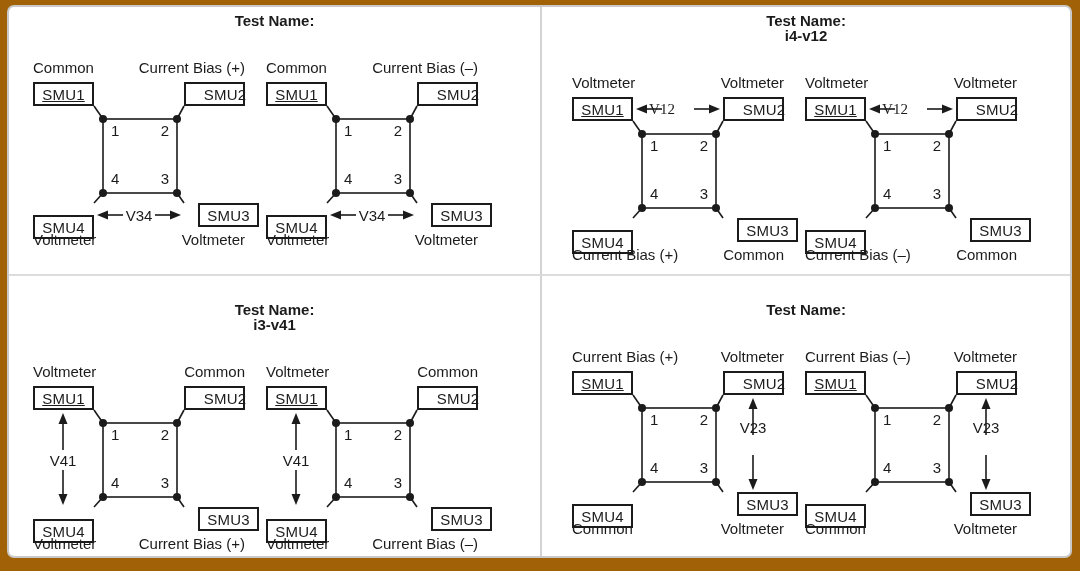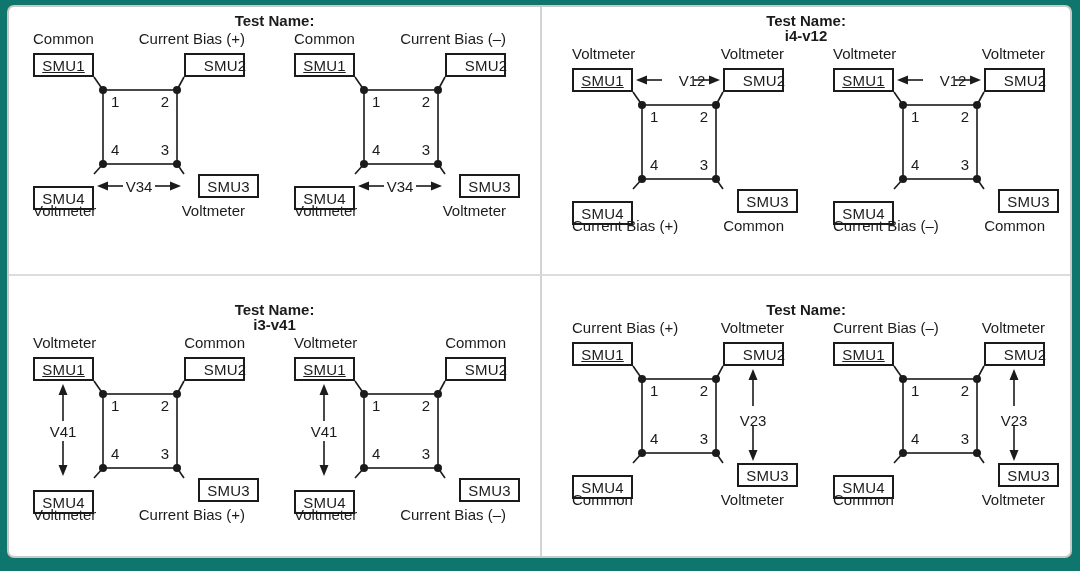--- a/index.html
+++ b/index.html
@@ -1,35 +1,35 @@
 <!DOCTYPE html>
 <html><head>
 <meta charset="utf-8">
 <style>
   html,body { margin:0; padding:0; background:#ffffff; }
   body {
     width:1080px; height:571px; position:relative; overflow:hidden;
     font-family:"Liberation Sans", sans-serif; color:#1b1b1b;
     -webkit-font-smoothing:antialiased;
   }
-  .canvas { position:absolute; left:0; top:0; width:1080px; height:571px; background:#0f766e; }
+  .canvas { position:absolute; left:0; top:0; width:1080px; height:571px; background:#a16207; }
   .frame {
     position:absolute; left:7px; top:5px; width:1065px; height:553px;
     border:2px solid #c9c9c9; border-radius:7px; box-sizing:border-box;
     display:grid; grid-template-columns:533px 1fr; grid-template-rows:269px 1fr;
     background:#fff;
   }
   .defs-svg { position:absolute; width:0; height:0; overflow:hidden; }
   .panel { position:relative; box-sizing:border-box; }
   .p-tl { border-right:2px solid #d3d3d3; border-bottom:2px solid #dcdcdc; padding-top:6px; }
   .p-tr { border-bottom:2px solid #dcdcdc; padding-top:6px; }
   .p-bl { border-right:2px solid #d3d3d3; padding-top:26px; }
   .p-br { padding-top:26px; }
   .title { text-align:center; font-weight:bold; font-size:15px; line-height:15px; }
-  .diagrams { margin-top:2px; display:flex; gap:49px; }
+  .diagrams { margin-top:31px; display:flex; gap:21px; }
   .p-tl .diagrams, .p-bl .diagrams { padding-left:24px; }
   .p-tr .diagrams, .p-br .diagrams { padding-left:30px; }
   .diagram { position:relative; width:212px; height:190px; flex:0 0 auto; }
   .lbl { position:absolute; font-size:15px; line-height:17px; white-space:nowrap; }
   .lbl.tl { left:0;  top:0; }
   .lbl.tr { right:0; top:0; }
   .lbl.bl { left:0;  top:172px; }
   .lbl.br { right:0; top:172px; }
   .smu {
     position:absolute; width:61px; height:24px; box-sizing:border-box;
@@ -42,23 +42,23 @@
   .smu4 { left:0;     top:156px; }
   .smu3 { left:165px; top:144px;text-align:right; }
   .num { position:absolute; font-size:15px; line-height:17px; }
   .n1 { left:78px;  top:63px; }
   .n2 { left:114px; top:63px;  width:22px; text-align:right; }
   .n4 { left:78px;  top:111px; }
   .n3 { left:114px; top:111px; width:22px; text-align:right; }
   .geo { position:absolute; left:0; top:0; }
   .vlabel { position:absolute; font-size:15px; white-space:nowrap; transform:translate(-50%,-50%); }
   .vl-bottom { left:106px; top:156px; }
-  .vl-top    { left:120px; top:35px; }
+  .vl-top    { left:90px; top:35px;font-family:Liberation Serif, serif; }
   .vl-left   { left:30px;  top:97px; }
-  .vl-right  { left:181px; top:101px; }
+  .vl-right  { left:181px; top:79px; }
 </style>
 </head>
 <body>
 
 <div class="canvas">
 
   <svg class="defs-svg" aria-hidden="true">
     <defs>
       <g id="core-shape" stroke="#1b1b1b" stroke-width="1.6" fill="none">
         <rect x="70" y="60" width="74" height="74"></rect>

